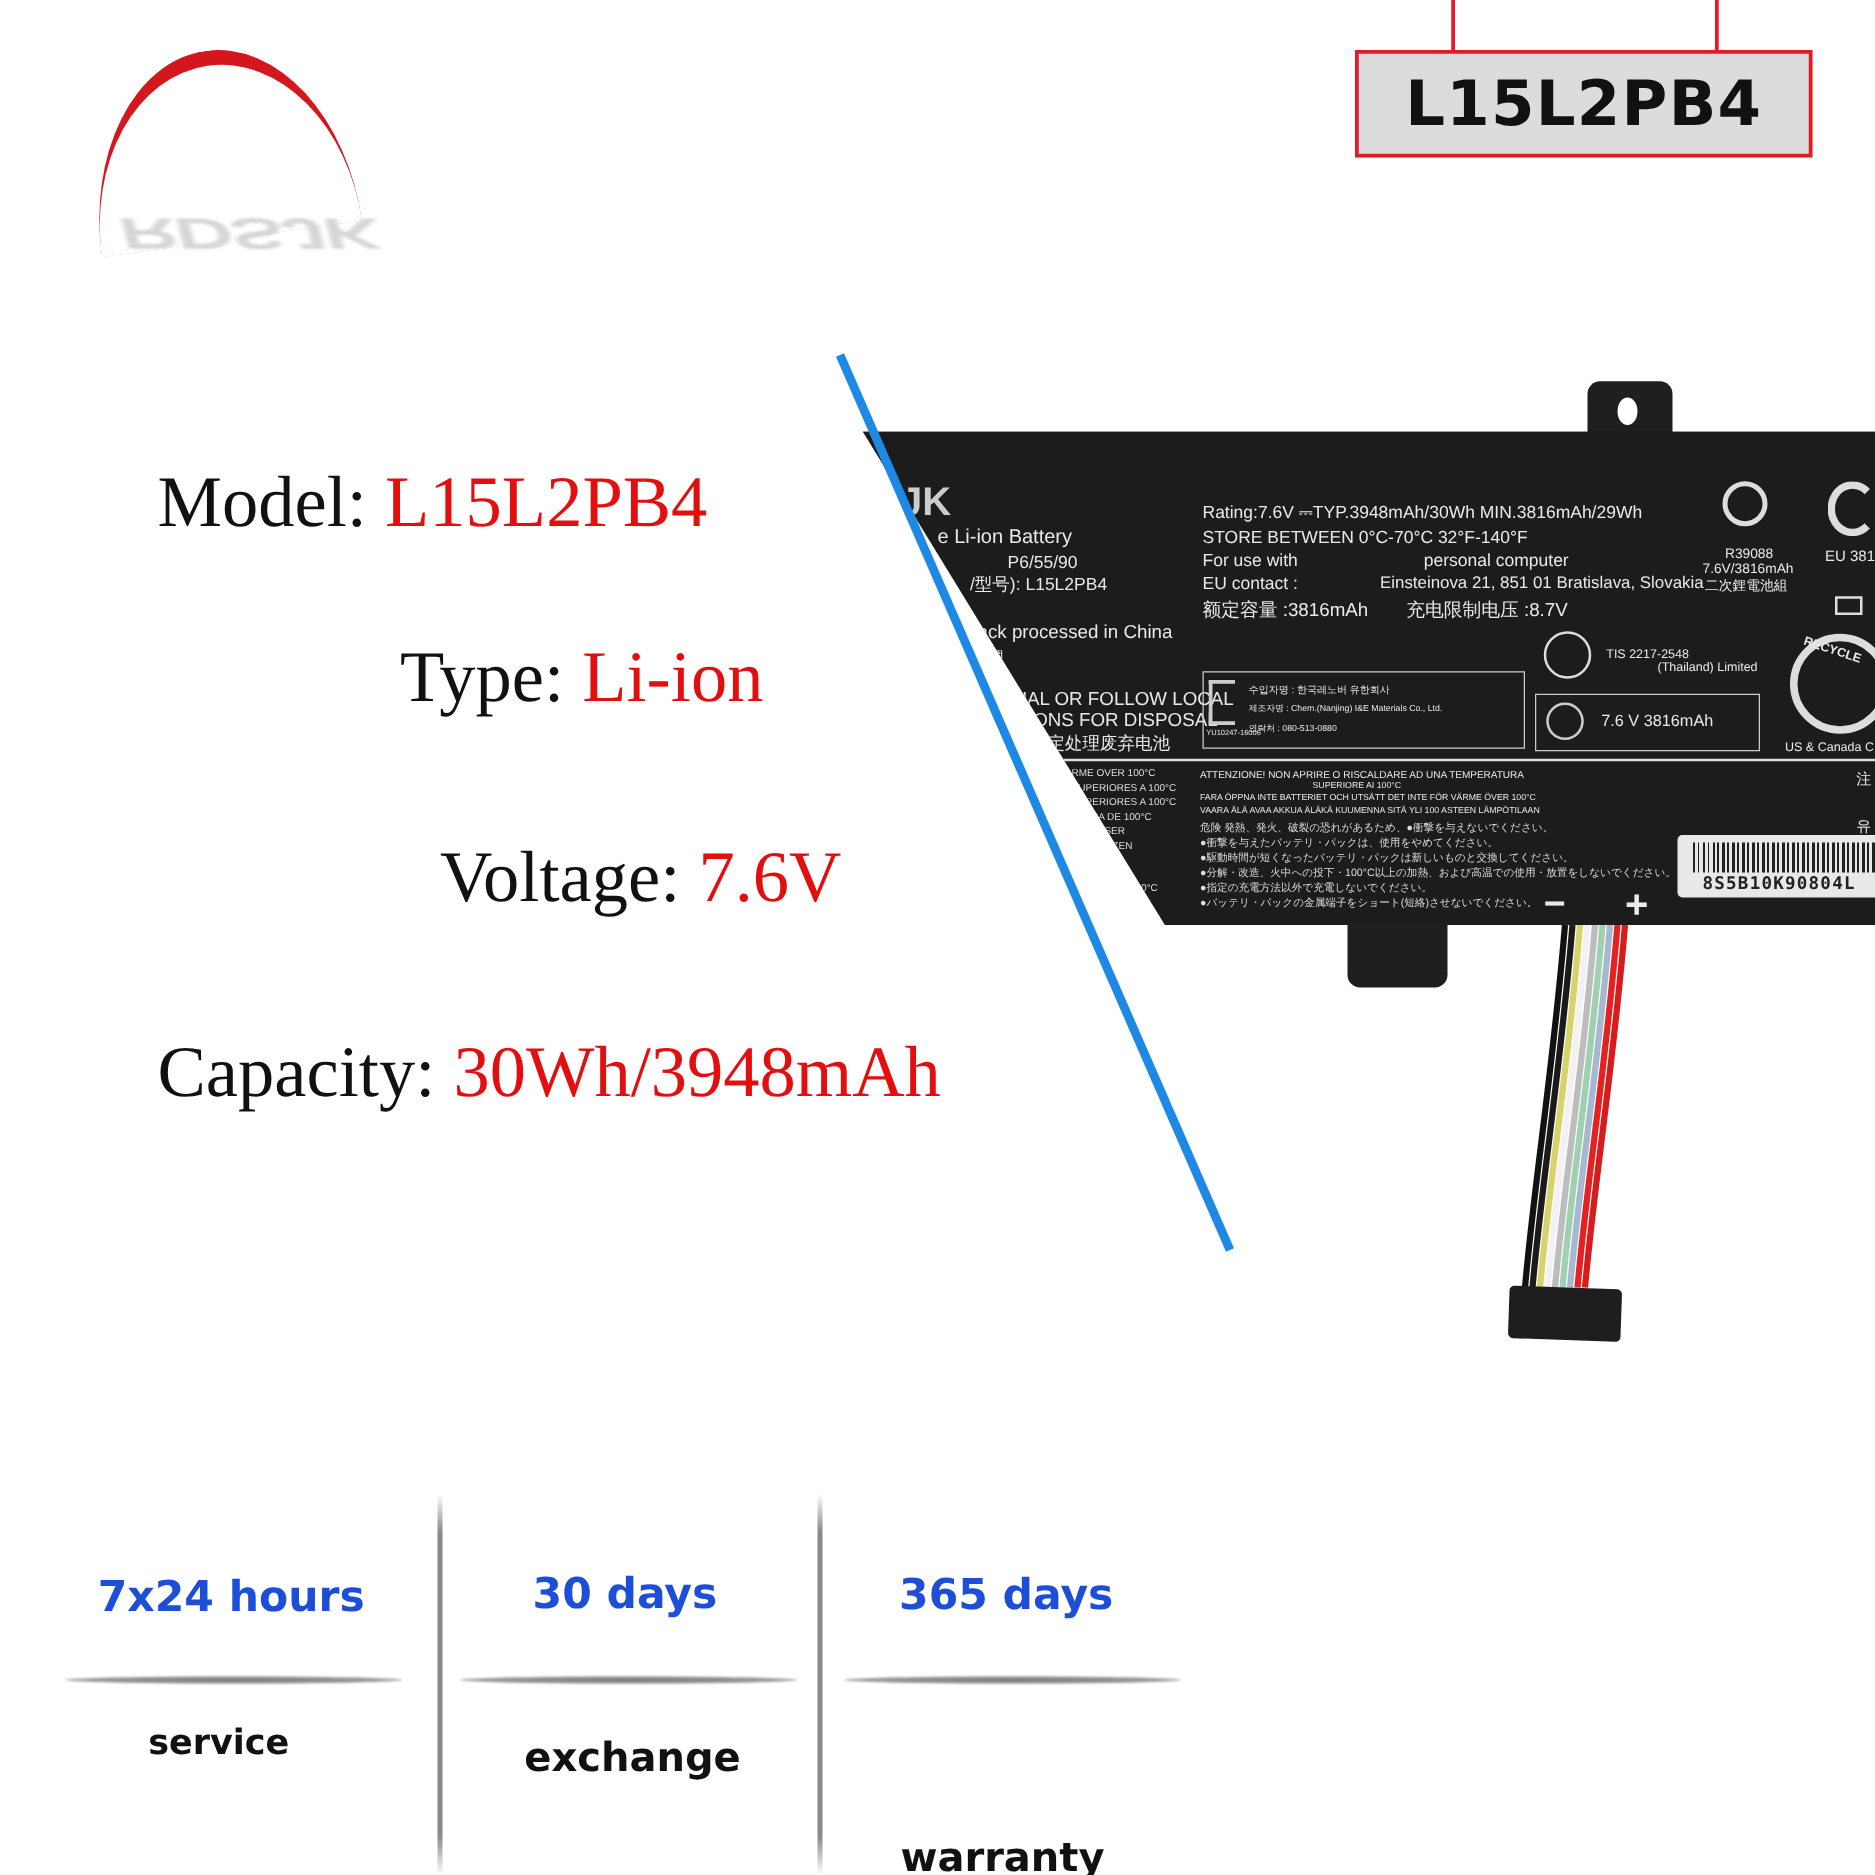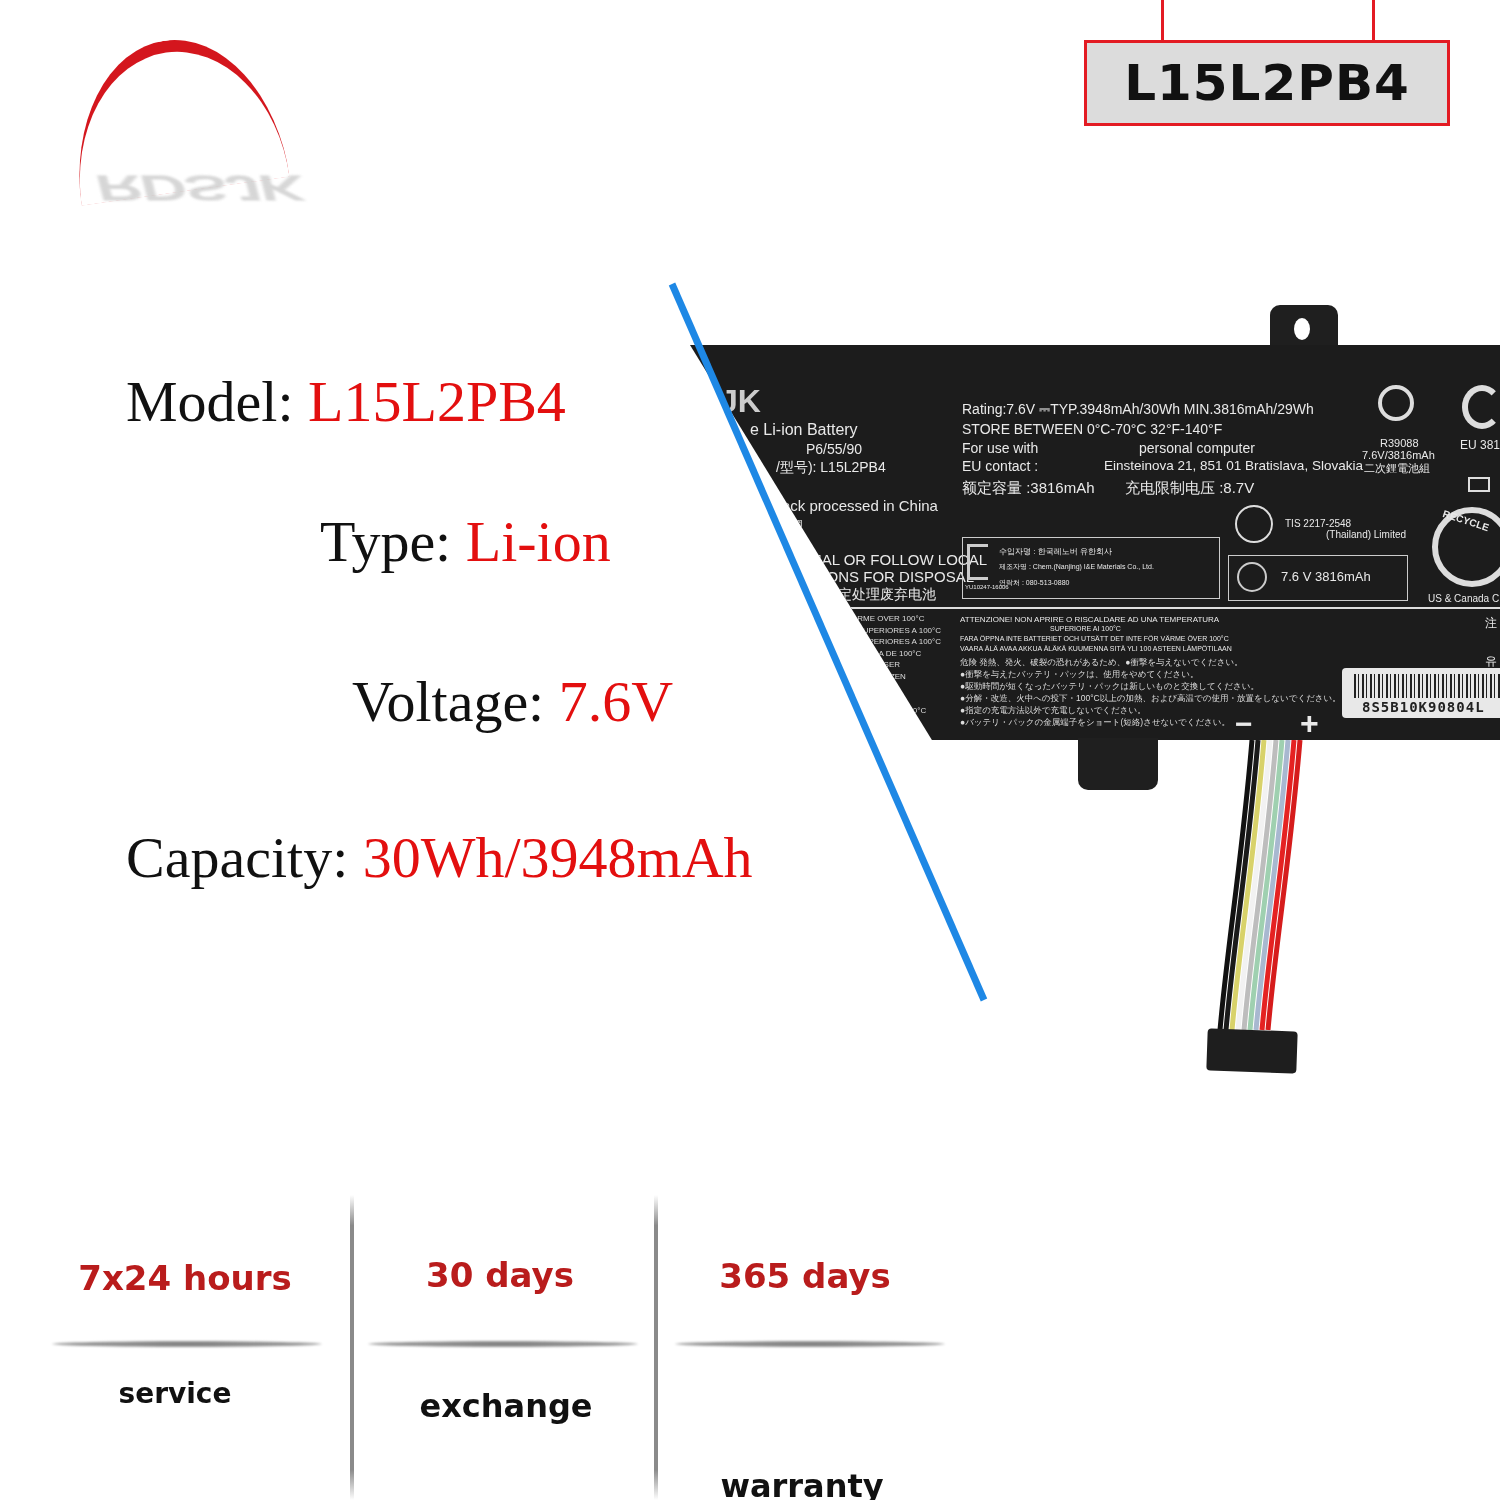--- a/index.html
+++ b/index.html
@@ -22,21 +22,21 @@
   .blue-line{left:0;top:0;width:1500px;height:1500px;pointer-events:none;}
   
   .battery{left:690px;top:345px;width:820px;height:395px;background:#1c1c1c;clip-path:polygon(0 0,100% 0,100% 100%,29.5% 100%);}
   .tab-top{left:1270px;top:305px;width:68px;height:50px;background:#1f1f1f;border-radius:10px 10px 0 0;}
   .tab-hole{left:1294px;top:318px;width:16px;height:22px;background:#fff;border-radius:50%;}
   .tab-bottom{left:1078px;top:738px;width:80px;height:52px;background:#1f1f1f;border-radius:0 0 10px 10px;}
   .lbl{color:#e9e9e9;font-family:"Liberation Sans",sans-serif;white-space:nowrap;}
   .wires{left:1180px;top:740px;width:160px;height:330px;}
   .connector{left:1207px;top:1030px;width:90px;height:42px;background:#1e1e1e;border-radius:4px;transform:rotate(2deg);}
   
-  .svc-title{font:700 34px "DejaVu Sans",sans-serif;color:#b91c1c;text-align:center;position:absolute;}
+  .svc-title{font:700 34px "DejaVu Sans",sans-serif;color:#1d4ed8;text-align:center;position:absolute;}
   .svc-sub{font:700 28px "DejaVu Sans",sans-serif;color:#111;text-align:center;position:absolute;line-height:36px;}
   .hsep{position:absolute;height:6px;border-radius:50%;background:radial-gradient(ellipse at center,#7a7a7a 0%,#9a9a9a 60%,rgba(160,160,160,0) 100%);filter:blur(1px);}
   .vsep{position:absolute;width:4px;background:linear-gradient(#fff,#8a8a8a 10%,#8a8a8a 90%,#fff);}
   .barcode{left:1342px;top:668px;width:170px;height:50px;background:#e8e8e8;border-radius:4px;}
   .barcode-bars{position:absolute;left:12px;top:6px;width:160px;height:24px;background:repeating-linear-gradient(90deg,#222 0 2px,#e8e8e8 2px 4px,#222 4px 5px,#e8e8e8 5px 8px);}
   .barcode-text{position:absolute;left:20px;top:31px;font:700 14px "DejaVu Sans Mono",monospace;color:#222;letter-spacing:1px;}
 </style>
 </head>
 <body>
 

